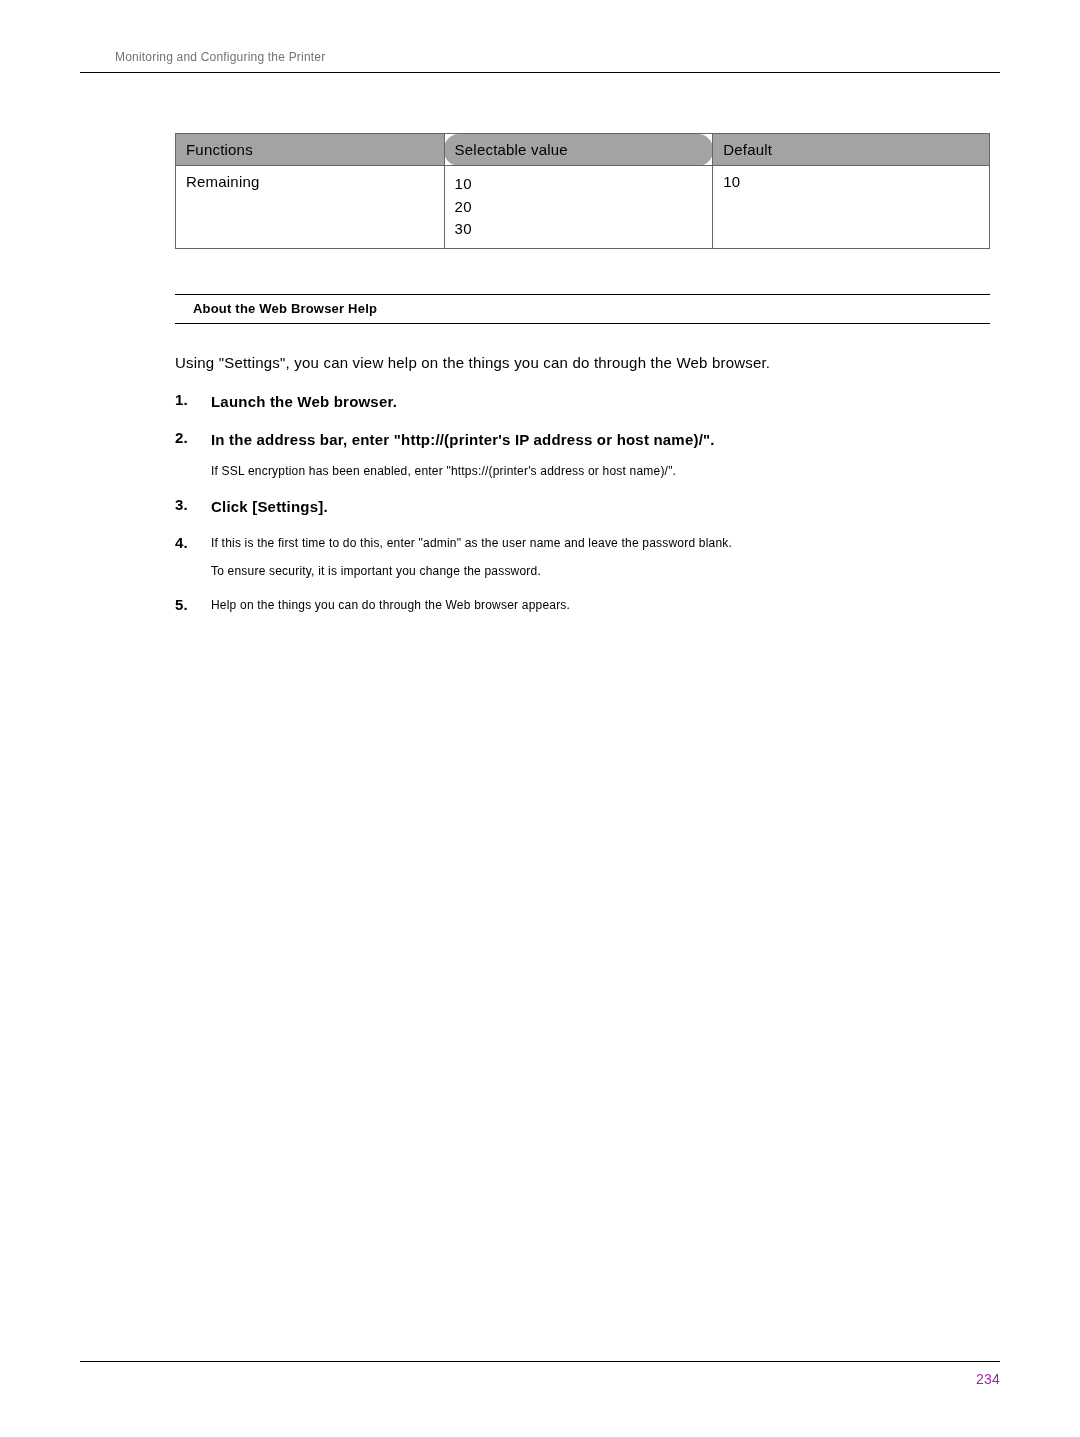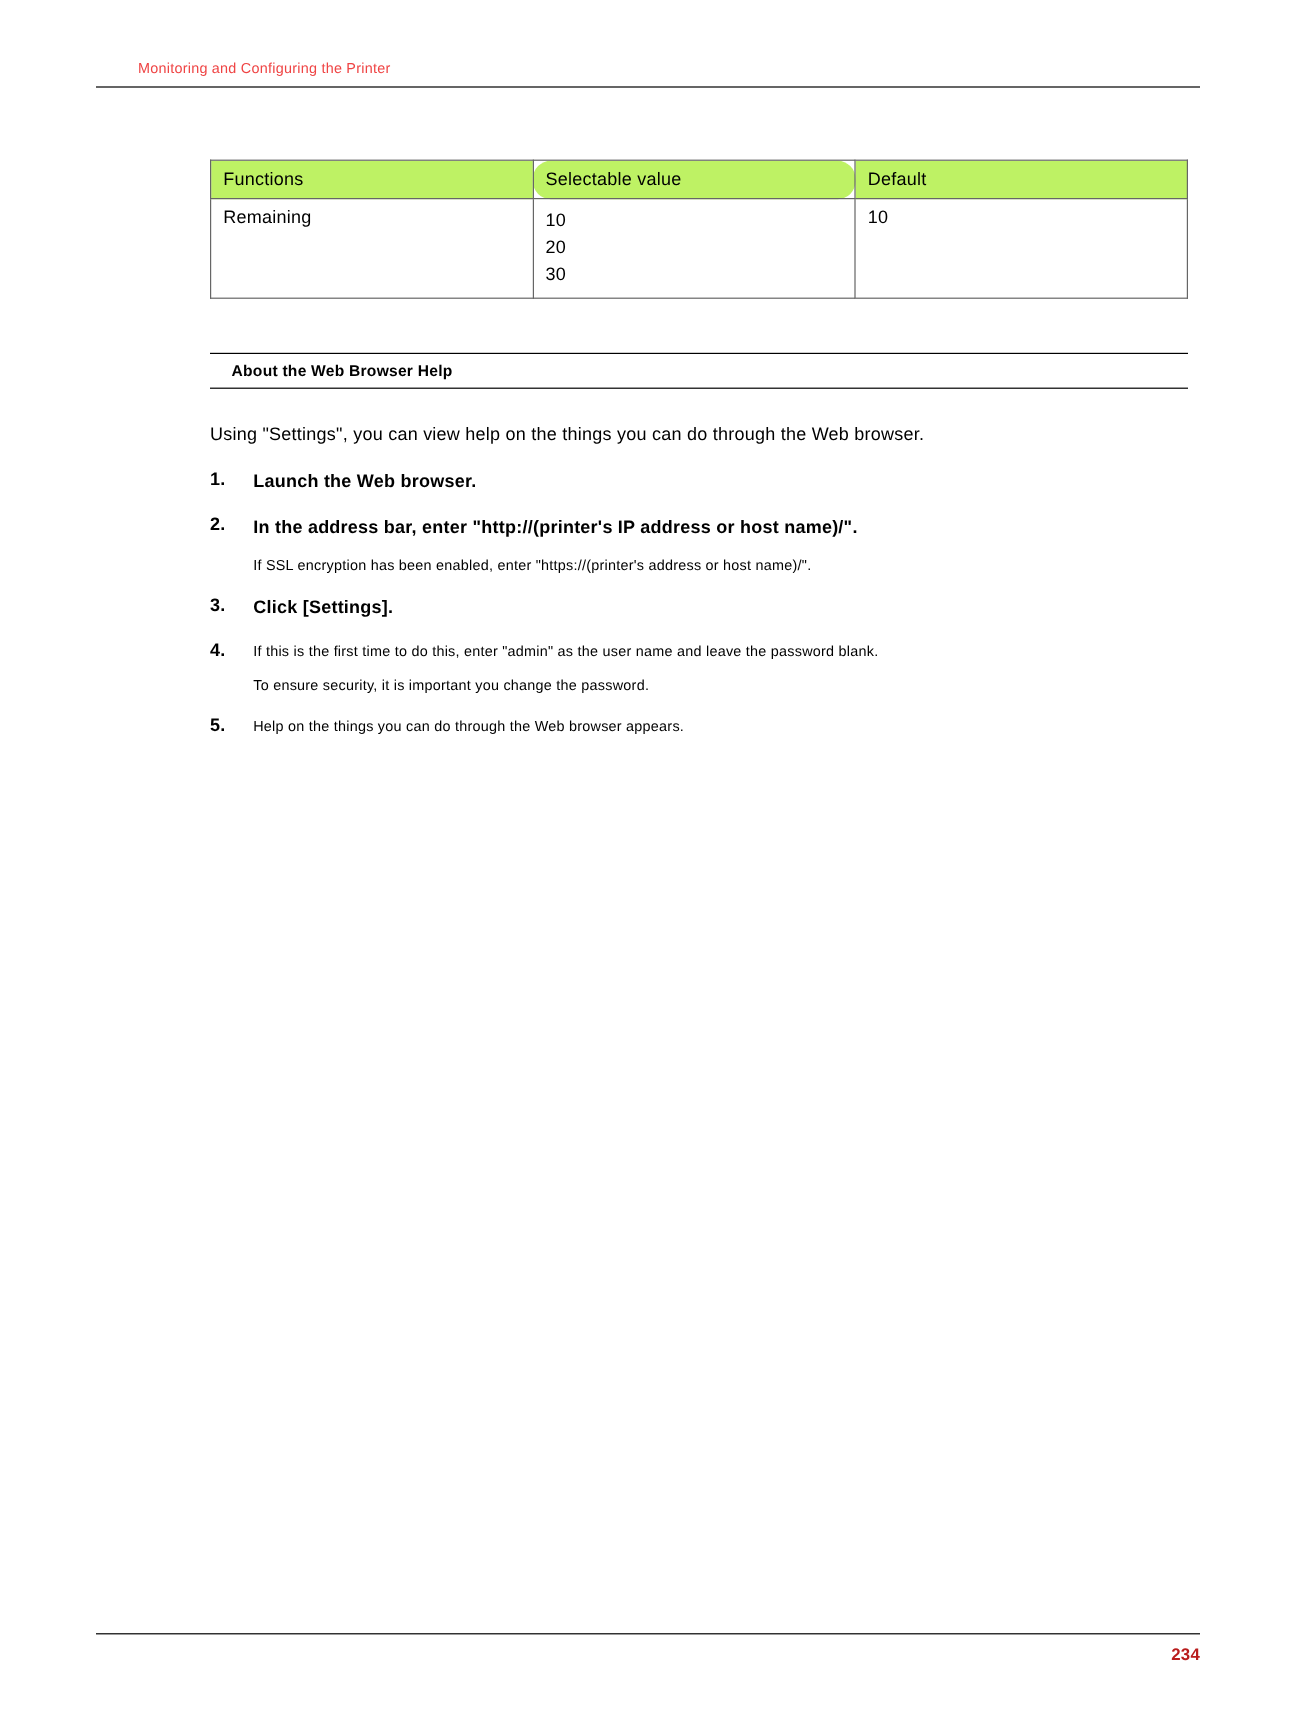--- a/index.html
+++ b/index.html
@@ -27,42 +27,42 @@
       position: relative;
     }
     .header {
       border-bottom: 1px solid #000;
       padding-bottom: 8px;
       margin-bottom: 60px;
     }
     .header-text {
       font-size: 12px;
       padding-left: 35px;
-      color: #ef4444;
+      color: #737373;
     }
     .content {
       padding-left: 95px;
       padding-right: 10px;
     }
     table.settings {
       width: 100%;
       border-collapse: collapse;
       margin-bottom: 45px;
     }
     table.settings th,
     table.settings td {
       border: 1px solid #666;
       padding: 7px 10px;
       text-align: left;
       font-weight: normal;
       vertical-align: top;
       font-size: 15px;
     }
     table.settings th {
-      background: #bef264;
+      background: #a3a3a3;
     }
     .values-line {
       line-height: 1.5;
     }
     .section-heading {
       font-weight: bold;
       font-size: 13px;
       padding-bottom: 7px;
       border-top: 1px solid #000;
       border-bottom: 1px solid #000;
@@ -109,22 +109,21 @@
       position: absolute;
       left: 80px;
       right: 80px;
       bottom: 50px;
       border-top: 1px solid #000;
       padding-top: 8px;
       text-align: right;
     }
     .page-number {
       font-size: 14px;
-      color: #b91c1c;
-      font-weight: bold;
+      color: #a21caf;
     }
   </style>
 </head>
 <body>
 
 <div class="page">
 
   <div class="header">
     <div class="header-text">Monitoring and Configuring the Printer</div>
   </div>

